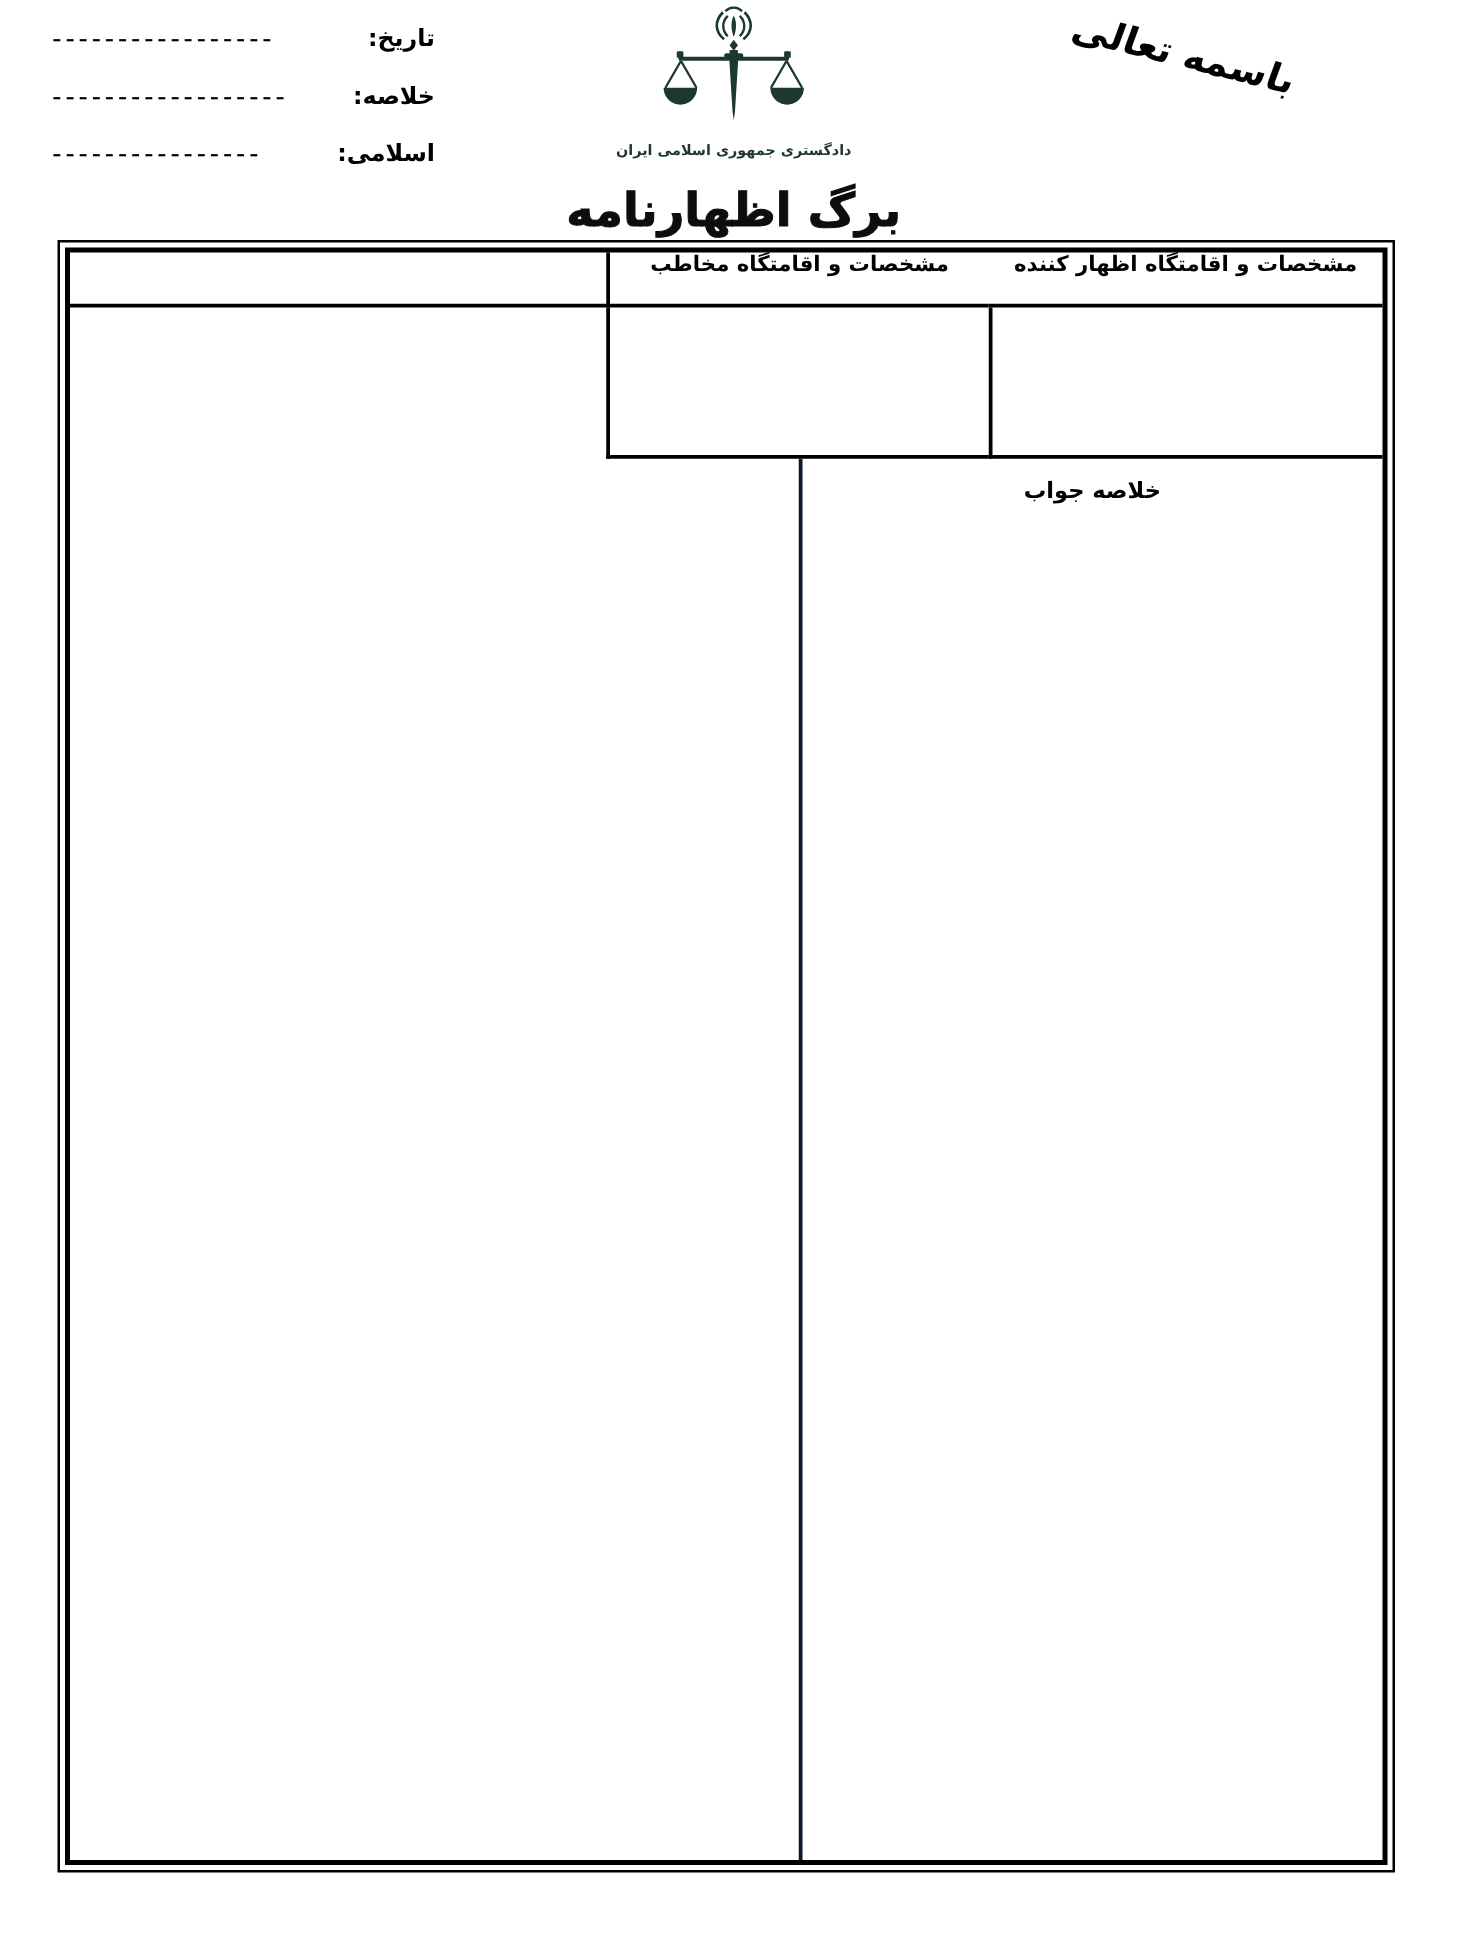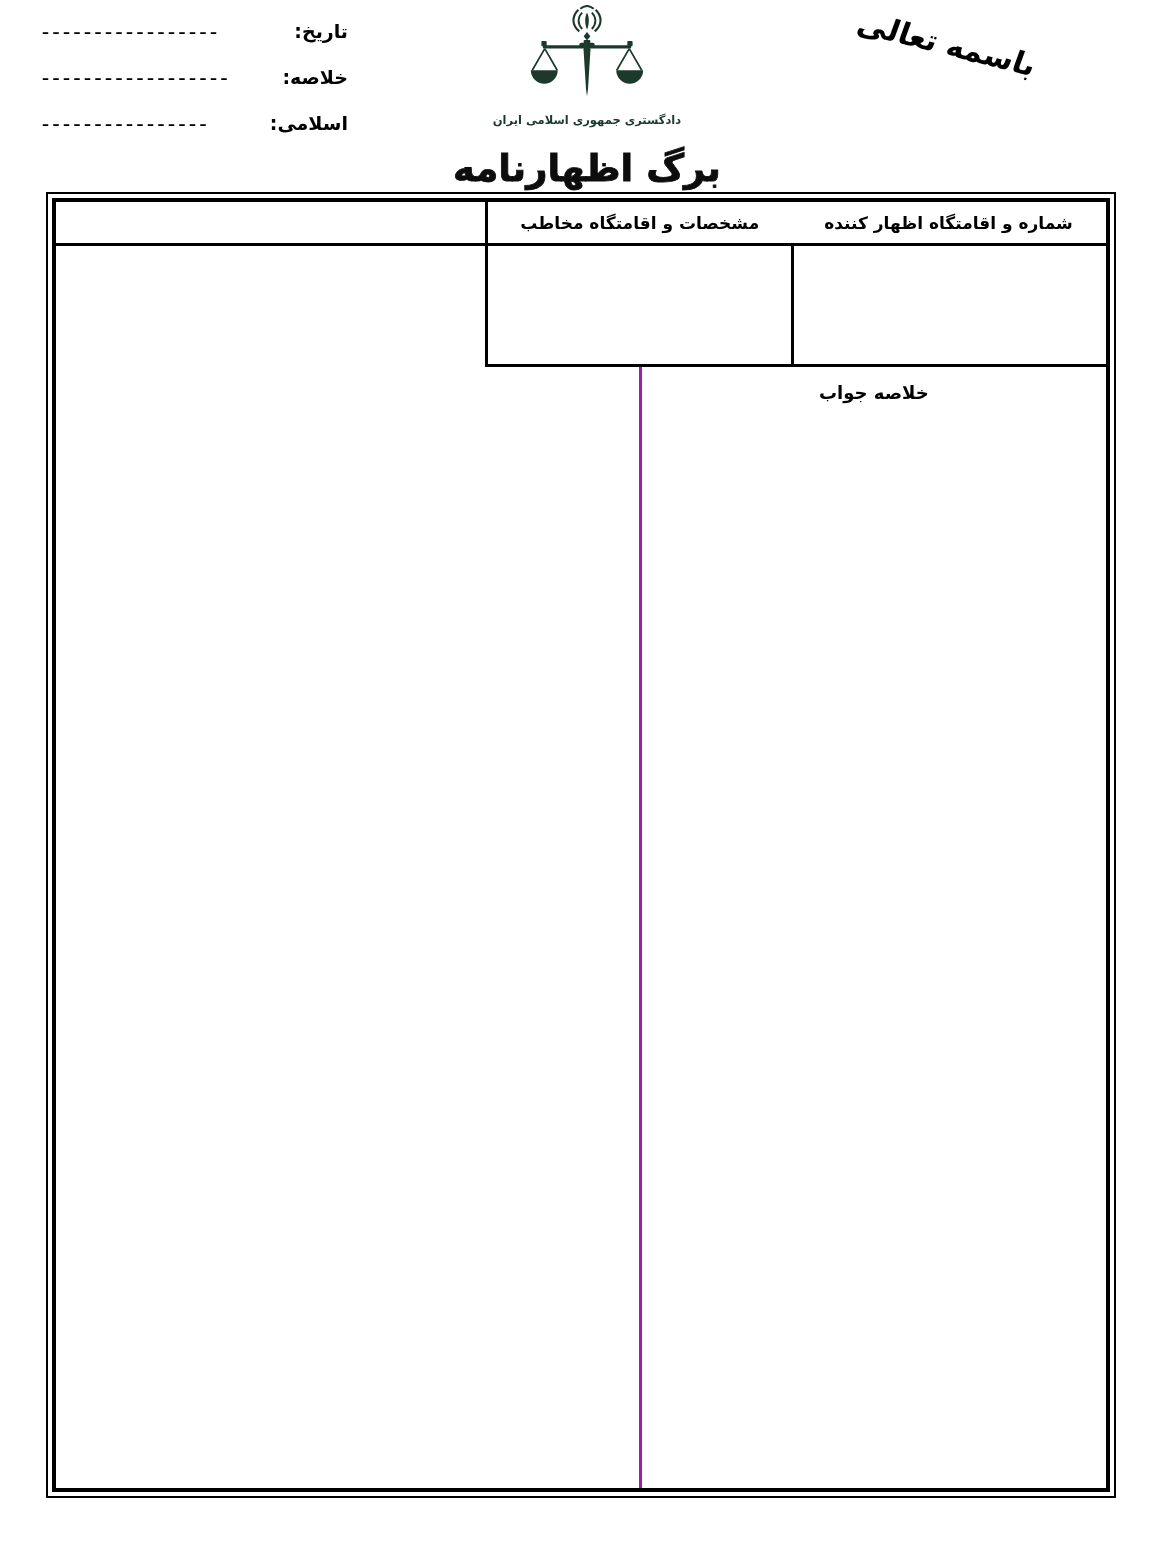--- a/index.html
+++ b/index.html
@@ -71,29 +71,29 @@
     display: flex; flex-direction: column;
   }
   .grid-top {
     display: grid;
     grid-template-columns: 30% 29.1% 40.9%;
     grid-template-rows: 44px 121px;
   }
   .grid-top .cell { border-bottom: 3px solid #000; }
   .grid-top .cell.sep { border-left: 3px solid #000; }
   .grid-top .head-cell {
-    display: flex; align-items: center; justify-content: center;
+    display: flex; align-items: flex-start; justify-content: center;
     font-weight: bold; font-size: 17px;
   }
   .grid-bottom {
     flex: 1;
     display: grid;
     grid-template-columns: 44.5% 55.5%;
   }
-  .grid-bottom .cell.sep { border-left: 3px solid #a21caf; }
+  .grid-bottom .cell.sep { border-left: 3px solid #0f172a; }
   .section-head {
     display: block; padding-top: 15px; text-align: center;
     font-weight: bold; font-size: 18px;
   }
 </style>
 </head>
 <body>
 
 <div class="meta-fields">
   <div class="meta-field">
@@ -141,21 +141,21 @@
 </div>
 
 <div class="bismillah">باسمه تعالی</div>
 
 <div class="table-outer">
   <div class="table-inner">
 
     <div class="grid-top">
 
       <div class="cell head-cell">
-        <span>شماره و اقامتگاه اظهار کننده</span>
+        <span>مشخصات و اقامتگاه اظهار کننده</span>
       </div>
       <div class="cell head-cell sep">
         <span>مشخصات و اقامتگاه مخاطب</span>
       </div>
 
       <div class="cell"></div>
       <div class="cell sep"></div>
       <div class="cell sep"></div>
     </div>
 

